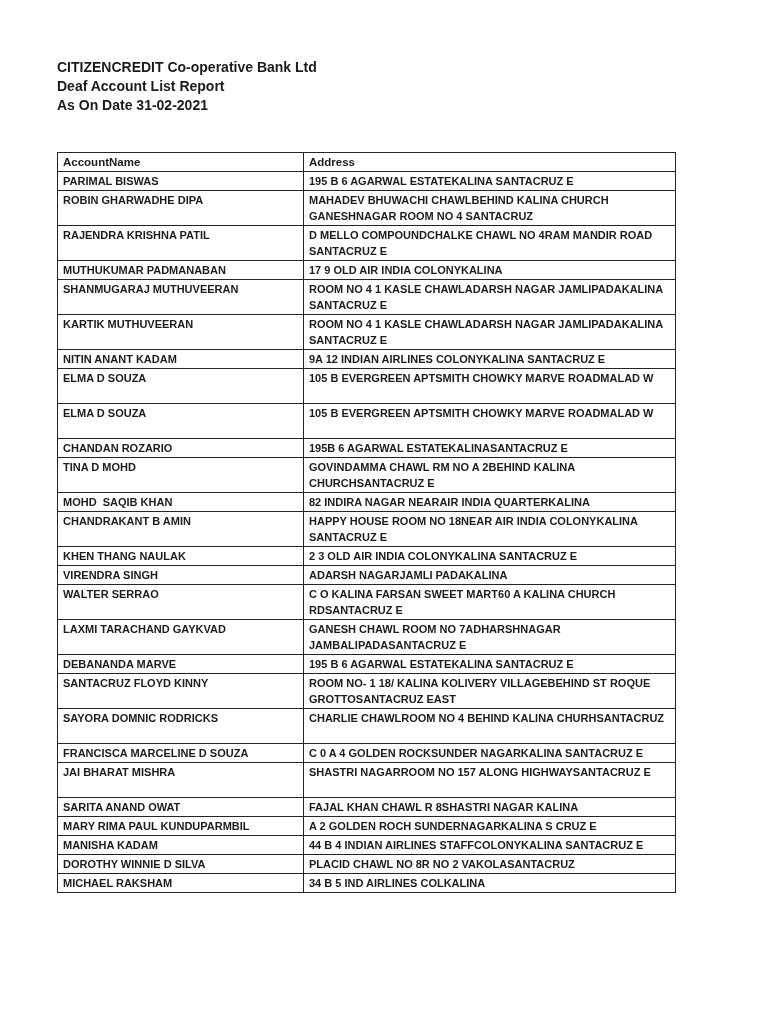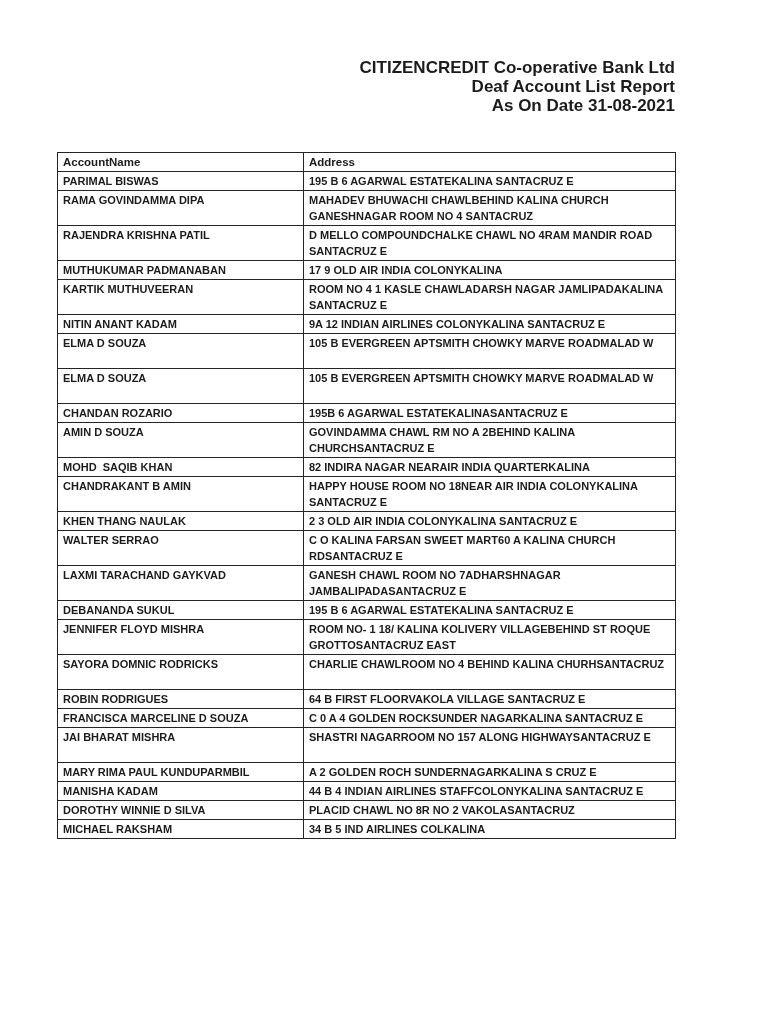--- a/index.html
+++ b/index.html
@@ -13,23 +13,23 @@
     height: 1024px;
     font-family: "Liberation Sans", sans-serif;
     color: #1a1a1a;
     overflow: hidden;
   }
   .report-header {
     position: absolute;
     top: 58px;
     left: 57px;
     width: 618px;
-    text-align: right;
+    text-align: left;
     font-weight: 700;
-    font-size: 17px;
+    font-size: 14px;
     line-height: 19px;
     color: #1c1c1c;
   }
   table.report-table {
     position: absolute;
     top: 152px;
     left: 57px;
     width: 618px;
     border-collapse: collapse;
     table-layout: fixed;
@@ -54,52 +54,57 @@
     font-size: 11.5px;
   }
   tr.tall td { height: 32px; }
 </style>
 </head>
 <body>
 
 <div class="report-header">
   <div>CITIZENCREDIT Co-operative Bank Ltd</div>
   <div>Deaf Account List Report</div>
-  <div>As On Date 31-08-2021</div>
+  <div>As On Date 31-02-2021</div>
 </div>
 
 <table class="report-table">
   <colgroup>
     <col class="col-name">
     <col class="col-address">
   </colgroup>
   <thead>
     <tr>
       <th>AccountName</th>
       <th>Address</th>
     </tr>
   </thead>
   <tbody>
       <tr>
     <td>PARIMAL BISWAS</td>
     <td>195 B 6 AGARWAL ESTATEKALINA SANTACRUZ E</td>
   </tr>
       <tr>
-    <td>RAMA GOVINDAMMA DIPA</td>
+    <td>ROBIN GHARWADHE DIPA</td>
     <td>MAHADEV BHUWACHI CHAWLBEHIND KALINA CHURCH
 GANESHNAGAR ROOM NO 4 SANTACRUZ</td>
   </tr>
       <tr>
     <td>RAJENDRA KRISHNA PATIL</td>
     <td>D MELLO COMPOUNDCHALKE CHAWL NO 4RAM MANDIR ROAD
 SANTACRUZ E</td>
   </tr>
       <tr>
     <td>MUTHUKUMAR PADMANABAN</td>
     <td>17 9 OLD AIR INDIA COLONYKALINA</td>
+  </tr>
+      <tr>
+    <td>SHANMUGARAJ MUTHUVEERAN</td>
+    <td>ROOM NO 4 1 KASLE CHAWLADARSH NAGAR JAMLIPADAKALINA
+SANTACRUZ E</td>
   </tr>
       <tr>
     <td>KARTIK MUTHUVEERAN</td>
     <td>ROOM NO 4 1 KASLE CHAWLADARSH NAGAR JAMLIPADAKALINA
 SANTACRUZ E</td>
   </tr>
       <tr>
     <td>NITIN ANANT KADAM</td>
     <td>9A 12 INDIAN AIRLINES COLONYKALINA SANTACRUZ E</td>
   </tr>
@@ -109,71 +114,75 @@
   </tr>
       <tr class="tall">
     <td>ELMA D SOUZA</td>
     <td>105 B EVERGREEN APTSMITH CHOWKY MARVE ROADMALAD W</td>
   </tr>
       <tr>
     <td>CHANDAN ROZARIO</td>
     <td>195B 6 AGARWAL ESTATEKALINASANTACRUZ E</td>
   </tr>
       <tr>
-    <td>AMIN D SOUZA</td>
+    <td>TINA D MOHD</td>
     <td>GOVINDAMMA CHAWL RM NO A 2BEHIND KALINA
 CHURCHSANTACRUZ E</td>
   </tr>
       <tr>
     <td>MOHD  SAQIB KHAN</td>
     <td>82 INDIRA NAGAR NEARAIR INDIA QUARTERKALINA</td>
   </tr>
       <tr>
     <td>CHANDRAKANT B AMIN</td>
     <td>HAPPY HOUSE ROOM NO 18NEAR AIR INDIA COLONYKALINA
 SANTACRUZ E</td>
   </tr>
       <tr>
     <td>KHEN THANG NAULAK</td>
     <td>2 3 OLD AIR INDIA COLONYKALINA SANTACRUZ E</td>
   </tr>
       <tr>
+    <td>VIRENDRA SINGH</td>
+    <td>ADARSH NAGARJAMLI PADAKALINA</td>
+  </tr>
+      <tr>
     <td>WALTER SERRAO</td>
     <td>C O KALINA FARSAN SWEET MART60 A KALINA CHURCH
 RDSANTACRUZ E</td>
   </tr>
       <tr>
     <td>LAXMI TARACHAND GAYKVAD</td>
     <td>GANESH CHAWL ROOM NO 7ADHARSHNAGAR
 JAMBALIPADASANTACRUZ E</td>
   </tr>
       <tr>
-    <td>DEBANANDA SUKUL</td>
+    <td>DEBANANDA MARVE</td>
     <td>195 B 6 AGARWAL ESTATEKALINA SANTACRUZ E</td>
   </tr>
       <tr>
-    <td>JENNIFER FLOYD MISHRA</td>
+    <td>SANTACRUZ FLOYD KINNY</td>
     <td>ROOM NO- 1 18/ KALINA KOLIVERY VILLAGEBEHIND ST ROQUE
 GROTTOSANTACRUZ EAST</td>
   </tr>
       <tr class="tall">
     <td>SAYORA DOMNIC RODRICKS</td>
     <td>CHARLIE CHAWLROOM NO 4 BEHIND KALINA CHURHSANTACRUZ</td>
   </tr>
       <tr>
-    <td>ROBIN RODRIGUES</td>
-    <td>64 B FIRST FLOORVAKOLA VILLAGE SANTACRUZ E</td>
-  </tr>
-      <tr>
     <td>FRANCISCA MARCELINE D SOUZA</td>
     <td>C 0 A 4 GOLDEN ROCKSUNDER NAGARKALINA SANTACRUZ E</td>
   </tr>
       <tr class="tall">
     <td>JAI BHARAT MISHRA</td>
     <td>SHASTRI NAGARROOM NO 157 ALONG HIGHWAYSANTACRUZ E</td>
+  </tr>
+      <tr>
+    <td>SARITA ANAND OWAT</td>
+    <td>FAJAL KHAN CHAWL R 8SHASTRI NAGAR KALINA</td>
   </tr>
       <tr>
     <td>MARY RIMA PAUL KUNDUPARMBIL</td>
     <td>A 2 GOLDEN ROCH SUNDERNAGARKALINA S CRUZ E</td>
   </tr>
       <tr>
     <td>MANISHA KADAM</td>
     <td>44 B 4 INDIAN AIRLINES STAFFCOLONYKALINA SANTACRUZ E</td>
   </tr>
       <tr>

